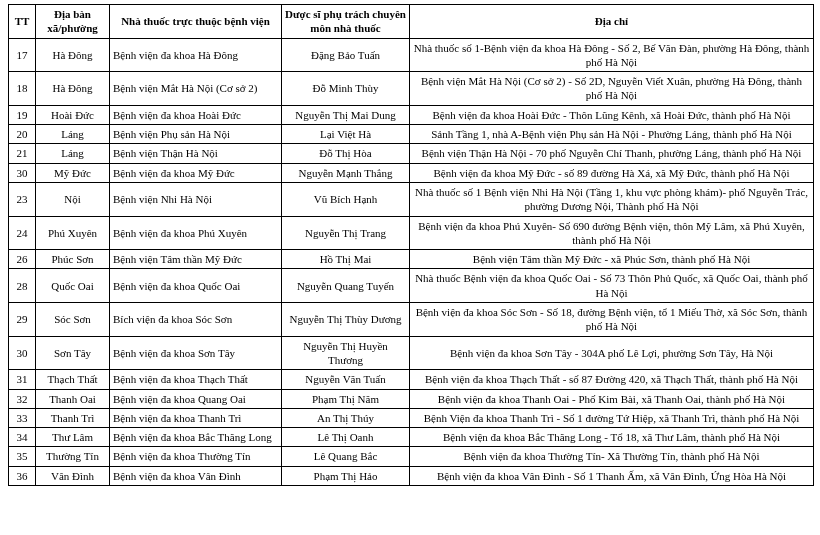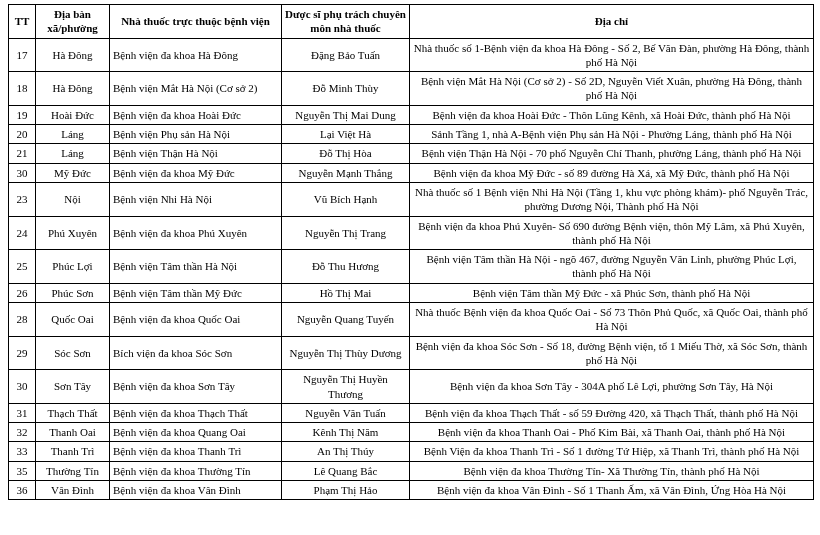--- a/index.html
+++ b/index.html
@@ -118,27 +118,20 @@
     <td class="c-address">Nhà thuốc số 1 Bệnh viện Nhi Hà Nội (Tầng 1, khu vực phòng khám)- phố Nguyễn Trác, phường Dương Nội, Thành phố Hà Nội</td>
   </tr>
         <tr>
     <td class="c-tt">24</td>
     <td class="c-district">Phú Xuyên</td>
     <td class="c-pharmacy">Bệnh viện đa khoa Phú Xuyên</td>
     <td class="c-pharmacist">Nguyễn Thị Trang</td>
     <td class="c-address">Bệnh viện đa khoa Phú Xuyên- Số 690 đường Bệnh viện, thôn Mỹ Lâm, xã Phú Xuyên, thành phố Hà Nội</td>
   </tr>
         <tr>
-    <td class="c-tt">25</td>
-    <td class="c-district">Phúc Lợi</td>
-    <td class="c-pharmacy">Bệnh viện Tâm thần Hà Nội</td>
-    <td class="c-pharmacist">Đỗ Thu Hương</td>
-    <td class="c-address">Bệnh viện Tâm thần Hà Nội - ngõ 467, đường Nguyễn Văn Linh, phường Phúc Lợi, thành phố Hà Nội</td>
-  </tr>
-        <tr>
     <td class="c-tt">26</td>
     <td class="c-district">Phúc Sơn</td>
     <td class="c-pharmacy">Bệnh viện Tâm thần Mỹ Đức</td>
     <td class="c-pharmacist">Hồ Thị Mai</td>
     <td class="c-address">Bệnh viện Tâm thần Mỹ Đức - xã Phúc Sơn, thành phố Hà Nội</td>
   </tr>
         <tr>
     <td class="c-tt">28</td>
     <td class="c-district">Quốc Oai</td>
     <td class="c-pharmacy">Bệnh viện đa khoa Quốc Oai</td>
@@ -157,37 +150,44 @@
     <td class="c-district">Sơn Tây</td>
     <td class="c-pharmacy">Bệnh viện đa khoa Sơn Tây</td>
     <td class="c-pharmacist">Nguyễn Thị Huyền Thương</td>
     <td class="c-address">Bệnh viện đa khoa Sơn Tây - 304A phố Lê Lợi, phường Sơn Tây, Hà Nội</td>
   </tr>
         <tr>
     <td class="c-tt">31</td>
     <td class="c-district">Thạch Thất</td>
     <td class="c-pharmacy">Bệnh viện đa khoa Thạch Thất</td>
     <td class="c-pharmacist">Nguyễn Văn Tuấn</td>
-    <td class="c-address">Bệnh viện đa khoa Thạch Thất - số 59 Đường 420, xã Thạch Thất, thành phố Hà Nội</td>
+    <td class="c-address">Bệnh viện đa khoa Thạch Thất - số 87 Đường 420, xã Thạch Thất, thành phố Hà Nội</td>
   </tr>
         <tr>
     <td class="c-tt">32</td>
     <td class="c-district">Thanh Oai</td>
     <td class="c-pharmacy">Bệnh viện đa khoa Quang Oai</td>
-    <td class="c-pharmacist">Kênh Thị Năm</td>
+    <td class="c-pharmacist">Phạm Thị Năm</td>
     <td class="c-address">Bệnh viện đa khoa Thanh Oai - Phố Kim Bài, xã Thanh Oai, thành phố Hà Nội</td>
   </tr>
         <tr>
     <td class="c-tt">33</td>
     <td class="c-district">Thanh Trì</td>
     <td class="c-pharmacy">Bệnh viện đa khoa Thanh Trì</td>
     <td class="c-pharmacist">An Thị Thúy</td>
     <td class="c-address">Bệnh Viện đa khoa Thanh Trì - Số 1 đường Tứ Hiệp, xã Thanh Trì, thành phố Hà Nội</td>
   </tr>
         <tr>
+    <td class="c-tt">34</td>
+    <td class="c-district">Thư Lâm</td>
+    <td class="c-pharmacy">Bệnh viện đa khoa Bắc Thăng Long</td>
+    <td class="c-pharmacist">Lê Thị Oanh</td>
+    <td class="c-address">Bệnh viện đa khoa Bắc Thăng Long - Tổ 18, xã Thư Lâm, thành phố Hà Nội</td>
+  </tr>
+        <tr>
     <td class="c-tt">35</td>
     <td class="c-district">Thường Tín</td>
     <td class="c-pharmacy">Bệnh viện đa khoa Thường Tín</td>
     <td class="c-pharmacist">Lê Quang Bắc</td>
     <td class="c-address">Bệnh viện đa khoa Thường Tín- Xã Thường Tín, thành phố Hà Nội</td>
   </tr>
         <tr>
     <td class="c-tt">36</td>
     <td class="c-district">Vân Đình</td>
     <td class="c-pharmacy">Bệnh viện đa khoa Vân Đình</td>

